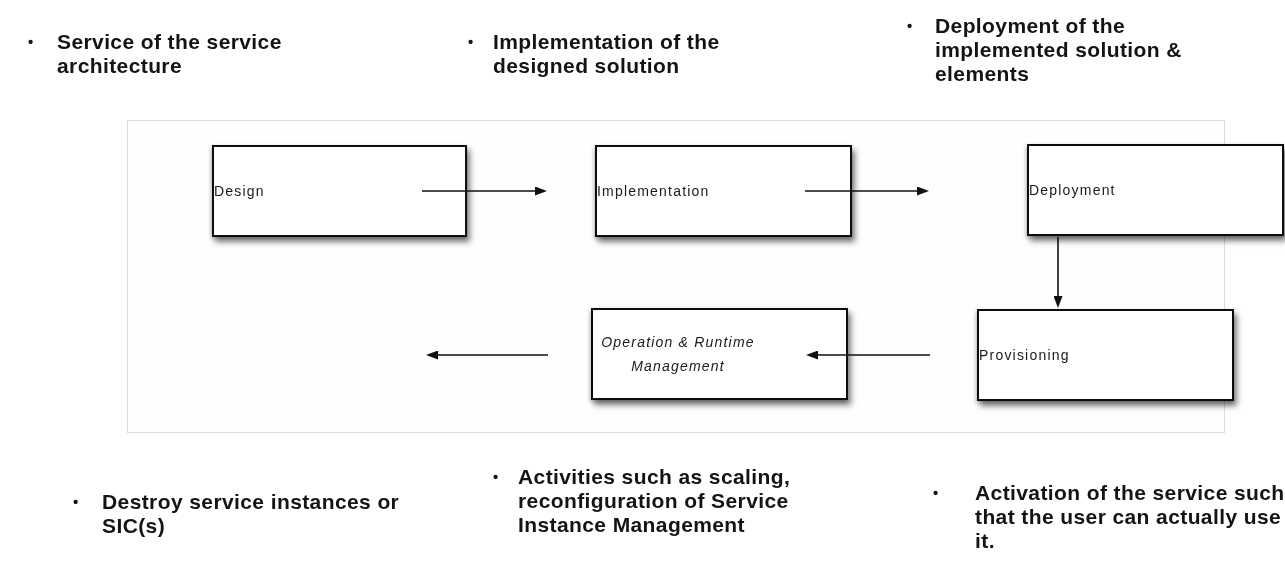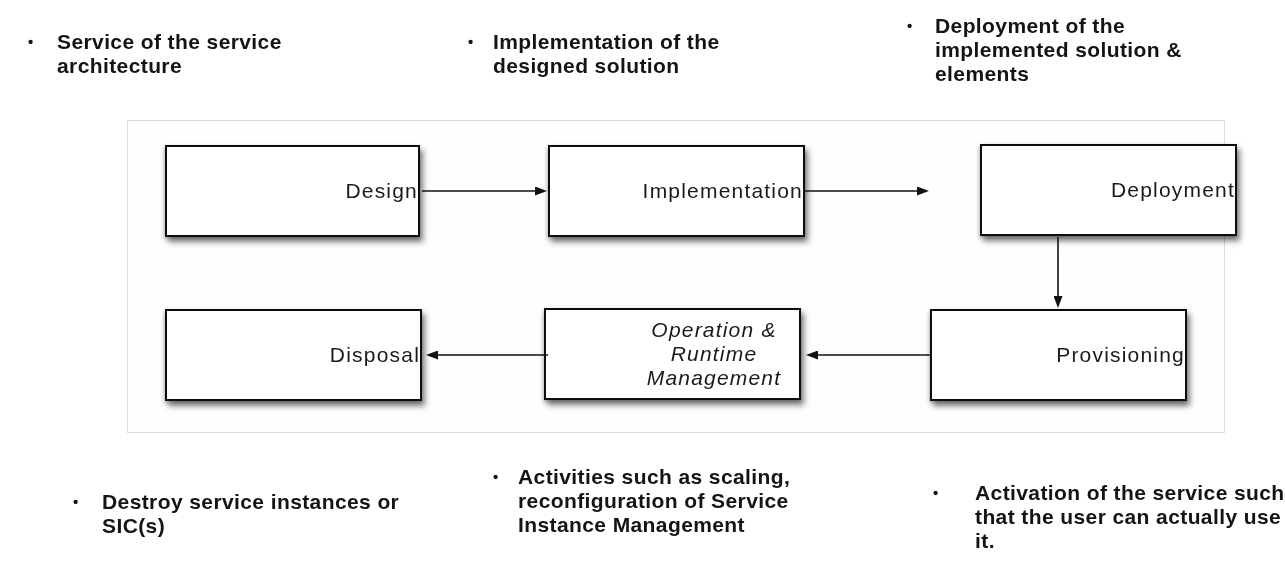--- a/index.html
+++ b/index.html
@@ -66,26 +66,27 @@
   .pbox {
     position: absolute;
     width: 257px;
     height: 92px;
     background: #ffffff;
     border: 2px solid #0d0d0d;
     box-sizing: border-box;
     box-shadow: 3px 5px 6px rgba(0,0,0,0.50), -1px 2px 4px rgba(0,0,0,0.22);
     display: flex;
     align-items: center;
-    justify-content: flex-end;
+    justify-content: flex-start;
     text-align: center;
-    font-size: 21px;
+    font-size: 14px;
     line-height: 24px;
     letter-spacing: 1.2px;
     color: #1a1a1a;
+    margin-left: 47px;
   }
   #box-design         { left: 165px; top: 145px; width: 255px; }
   #box-implementation { left: 548px; top: 145px; }
   #box-deployment     { left: 980px; top: 144px; }
   #box-disposal       { left: 165px; top: 309px; }
   #box-operation      { left: 544px; top: 308px; font-style: italic; }
   #box-provisioning   { left: 930px; top: 309px; }
   #box-operation .box-label { max-width: 170px; }
 
   
@@ -125,23 +126,20 @@
   </div>
   <div class="pbox" id="box-deployment">
     <span class="box-label">Deployment</span>
   </div>
   <div class="pbox" id="box-provisioning">
     <span class="box-label">Provisioning</span>
   </div>
   <div class="pbox" id="box-operation">
     <span class="box-label">Operation &amp; Runtime Management</span>
   </div>
-  <div class="pbox" id="box-disposal">
-    <span class="box-label">Disposal</span>
-  </div>
 
   <svg id="arrows" viewBox="0 0 1285 571" xmlns="http://www.w3.org/2000/svg">
     <defs>
       <marker id="ah" markerWidth="12" markerHeight="9" refX="1" refY="4.5" orient="auto" markerUnits="userSpaceOnUse">
         <polygon points="0,0 12,4.5 0,9" fill="#111111"></polygon>
       </marker>
     </defs>
     <line x1="422" y1="191" x2="536" y2="191" stroke="#111111" stroke-width="1.6" marker-end="url(#ah)"></line>
     <line x1="805" y1="191" x2="918" y2="191" stroke="#111111" stroke-width="1.6" marker-end="url(#ah)"></line>
     <line x1="1058" y1="237" x2="1058" y2="297" stroke="#111111" stroke-width="1.6" marker-end="url(#ah)"></line>

